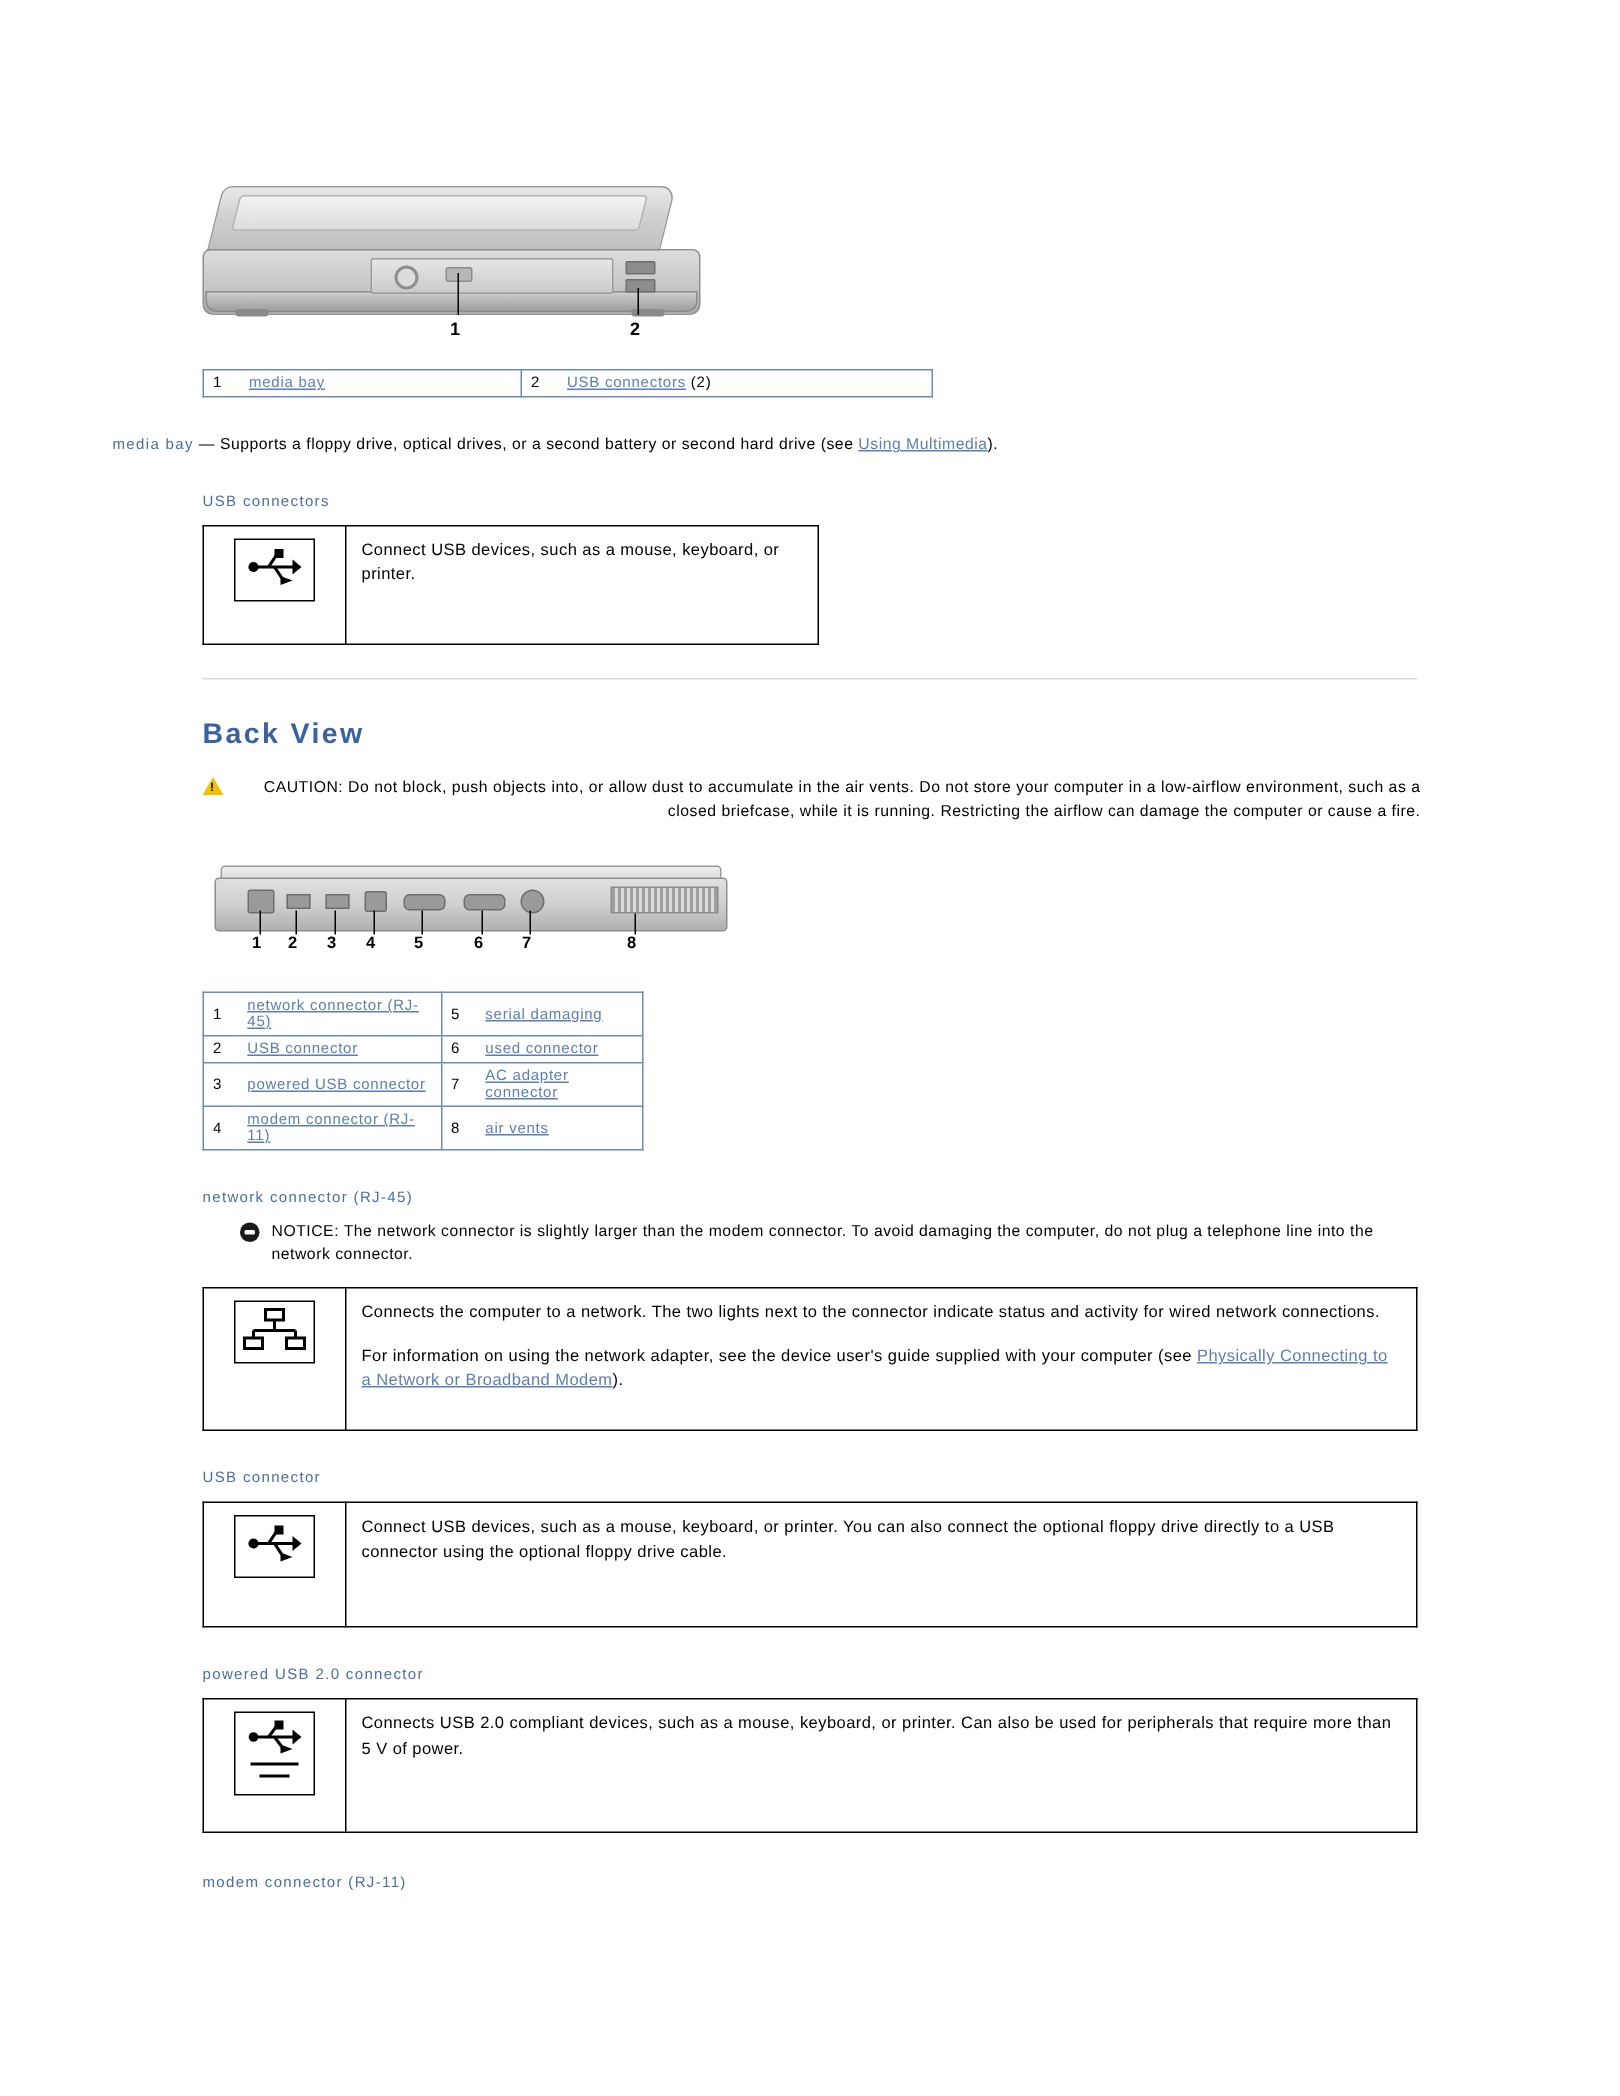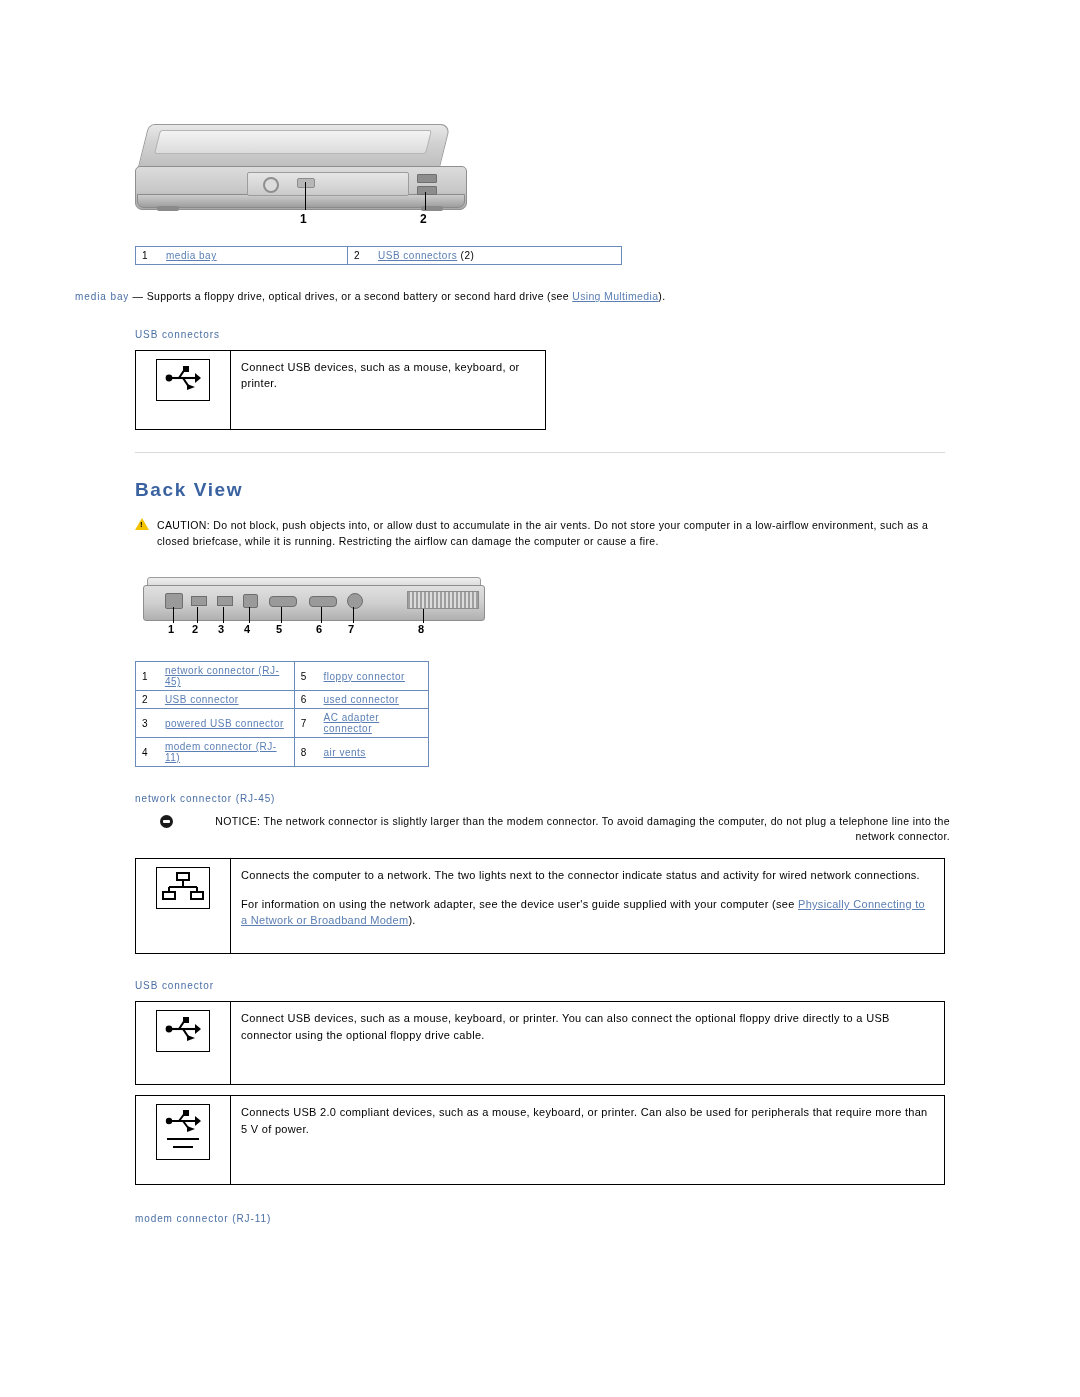--- a/index.html
+++ b/index.html
@@ -212,20 +212,21 @@
     margin: 22px 135px 0 135px;
   }
 
   
   .caution {
     margin: 0 0 0 135px;
     width: 812px;
     display: flex;
     gap: 8px;
     align-items: flex-start;
+    text-align: right;
   }
   .tri {
     width: 0; height: 0;
     border-left: 7px solid transparent;
     border-right: 7px solid transparent;
     border-bottom: 12px solid #f2c200;
     position: relative;
     margin-top: 1px;
     flex: 0 0 auto;
   }
@@ -424,21 +425,21 @@
       <div class="leader" style="left:288px; top:34px; height:14px;"></div>
       <div class="callout" style="left:283px; top:48px; font-size:11px;">8</div>
     </div>
 
     <table class="legend" style="margin-left:135px; margin-top:16px; width:294px;">
       <tbody>
           <tr>
         <td class="num">1</td>
         <td class="val" style="width:140px;"><a class="link" href="#">network connector (RJ-45)</a></td>
         <td class="num">5</td>
-        <td class="val" style="width:110px;"><a class="link" href="#">floppy connector</a></td>
+        <td class="val" style="width:110px;"><a class="link" href="#">serial damaging</a></td>
       </tr>
       <tr>
         <td class="num">2</td>
         <td class="val"><a class="link" href="#">USB connector</a></td>
         <td class="num">6</td>
         <td class="val"><a class="link" href="#">used connector</a></td>
       </tr>
       <tr>
         <td class="num">3</td>
         <td class="val"><a class="link" href="#">powered USB connector</a></td>
@@ -449,21 +450,21 @@
         <td class="num">4</td>
         <td class="val"><a class="link" href="#">modem connector (RJ-11)</a></td>
         <td class="num">8</td>
         <td class="val"><a class="link" href="#">air vents</a></td>
       </tr>
     </tbody>
       </table>
 
     <div class="small-label" style="margin-top:26px;">network connector (RJ-45)</div>
 
-    <div class="notice" style="margin-top:10px;text-align:right;">
+    <div class="notice" style="margin-top:10px;">
       <div class="notice-icon"></div>
       <div class="txt"><span>NOTICE:</span><span> The network connector is slightly larger than the modem connector. To avoid damaging the computer, do not plug a telephone line into the network connector.</span></div>
     </div>
 
     <table class="desc" style="margin-top:14px;padding-left:16px;">
       <tbody>
           <tr>
         <td class="icon-cell" style="height:78px;">
           <span class="icon-box">
             <svg width="48" height="36" viewBox="0 0 48 36">
@@ -501,20 +502,21 @@
               <polygon points="28,24 36,27 28,30" fill="#000"></polygon>
               <polygon points="36,13 42,18 36,23" fill="#000"></polygon>
             </svg>
           </span>
         </td>
         <td>Connect USB devices, such as a mouse, keyboard, or printer. You can also connect the optional floppy drive directly to a USB connector using the optional floppy drive cable.</td>
       </tr>
     </tbody>
       </table>
 
+    <div class="small-label" style="margin-top:26px;">powered USB 2.0 connector</div>
 
     <table class="desc" style="margin-top:10px;">
       <tbody>
           <tr>
         <td class="icon-cell" style="height:72px;">
           <span class="icon-box" style="height:54px;">
             <svg width="48" height="50" viewBox="0 0 48 50">
               <circle cx="10" cy="16" r="3.2" fill="#000"></circle>
               <line x1="10" y1="16" x2="38" y2="16" stroke="#000" stroke-width="2"></line>
               <line x1="20" y1="16" x2="26" y2="8" stroke="#000" stroke-width="2"></line>

